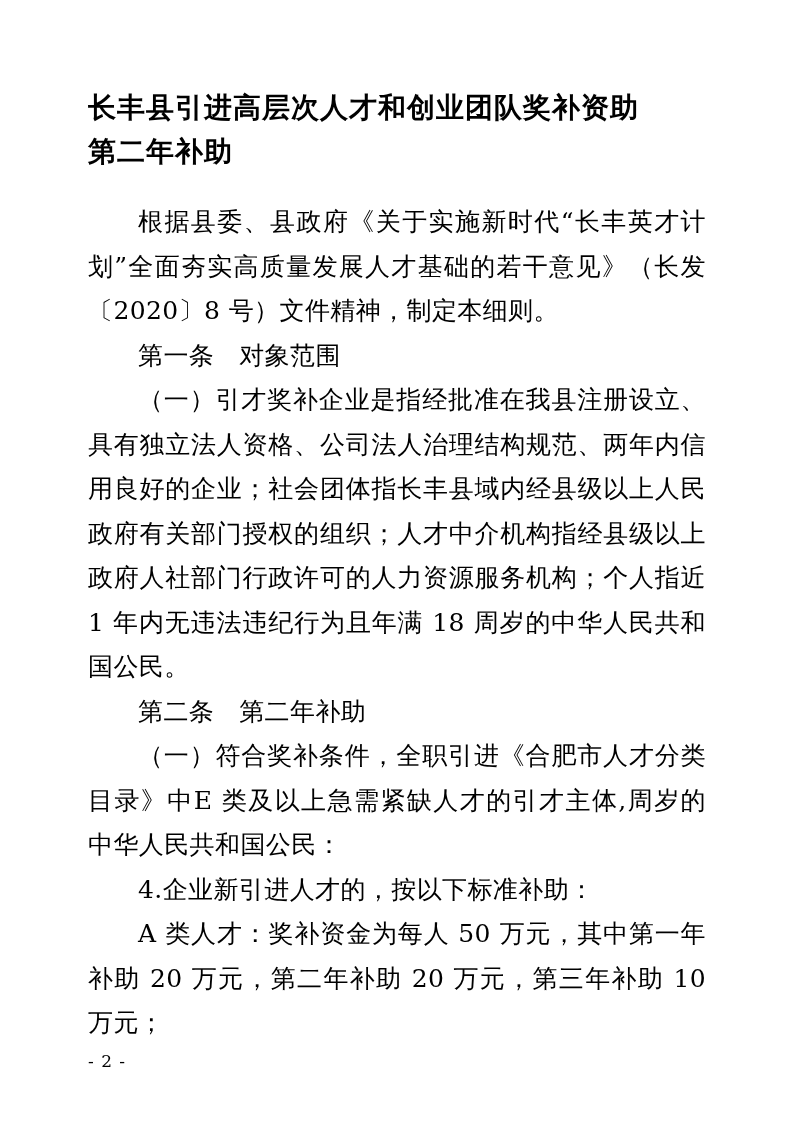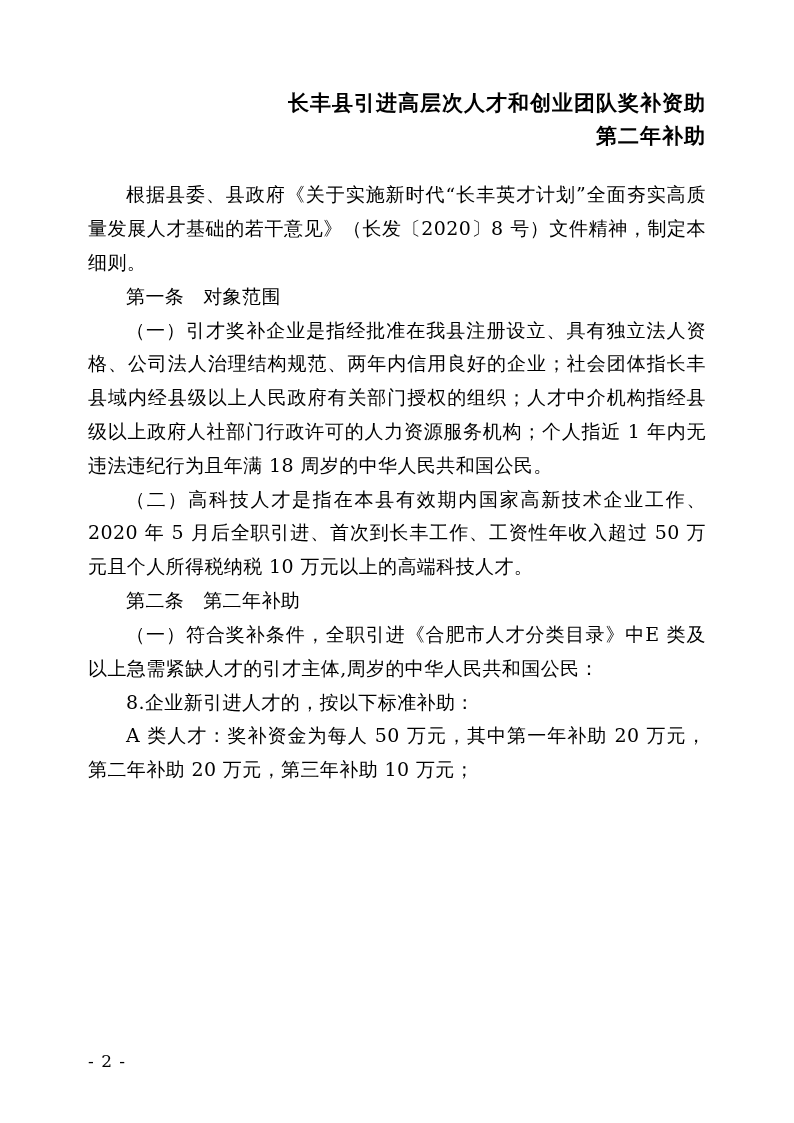--- a/index.html
+++ b/index.html
@@ -15,34 +15,34 @@
     overflow: hidden;
   }
   .page {
     position: relative;
     width: 794px;
     height: 1123px;
     box-sizing: border-box;
     padding: 86px 88px 40px 88px;
   }
   .doc-title {
-    text-align: right;
-    font-size: 21px;
+    text-align: left;
+    font-size: 28px;
     font-weight: bold;
     line-height: 1.58;
     letter-spacing: 1px;
     margin: 0 0 26px 0;
     font-family: "DejaVu Serif", "Liberation Serif", serif;
   }
   .doc-title .line {
     display: block;
   }
   .body-text p {
     margin: 0;
-    font-size: 19px;
+    font-size: 25px;
     line-height: 1.78;
     text-align: justify;
     text-justify: inter-ideograph;
     letter-spacing: 0.4px;
   }
   .indent2 {
     text-indent: 2em;
   }
   .heading-item {
     text-indent: 2em;
@@ -73,30 +73,29 @@
   <div class="body-text">
 
     <p class="indent2">根据县委、县政府《关于实施新时代“长丰英才计划”全面夯实高质量发展人才基础的若干意见》（长发〔2020〕8 号）文件精神，制定本细则。</p>
 
     <p class="heading-item">
       <span>第一条</span><span class="gap"></span><span>对象范围</span>
     </p>
 
     <p class="indent2">（一）引才奖补企业是指经批准在我县注册设立、具有独立法人资格、公司法人治理结构规范、两年内信用良好的企业；社会团体指长丰县域内经县级以上人民政府有关部门授权的组织；人才中介机构指经县级以上政府人社部门行政许可的人力资源服务机构；个人指近 1 年内无违法违纪行为且年满 18 周岁的中华人民共和国公民。</p>
 
-    <p class="indent2">（二）高科技人才是指在本县有效期内国家高新技术企业工作、2020 年 5 月后全职引进、首次到长丰工作、工资性年收入超过 50 万元且个人所得税纳税 10 万元以上的高端科技人才。</p>
 
 
     <p class="heading-item">
       <span>第二条</span><span class="gap"></span><span>第二年补助</span>
     </p>
 
     <p class="indent2">（一）符合奖补条件，全职引进《合肥市人才分类目录》中E 类及以上急需紧缺人才的引才主体,周岁的中华人民共和国公民：</p>
 
-    <p class="indent2">8.企业新引进人才的，按以下标准补助：</p>
+    <p class="indent2">4.企业新引进人才的，按以下标准补助：</p>
 
     <p class="indent2">A 类人才：奖补资金为每人 50 万元，其中第一年补助 20 万元，第二年补助 20 万元，第三年补助 10 万元；</p>
 
   </div>
 
   <div class="footer">- 2 -</div>
 
 </div>
 
 </body></html>

